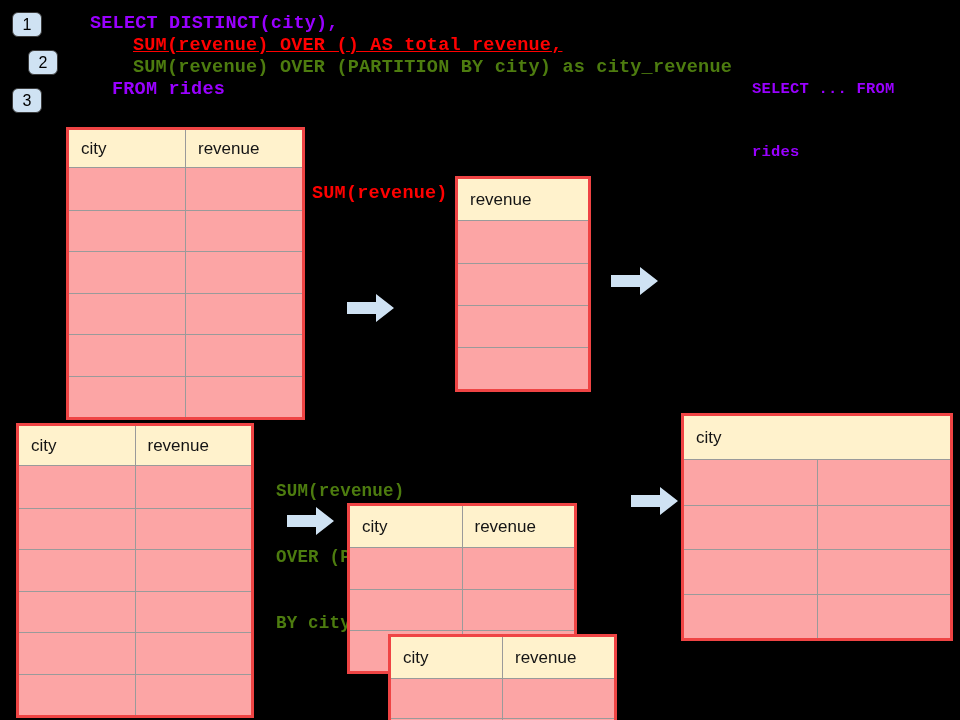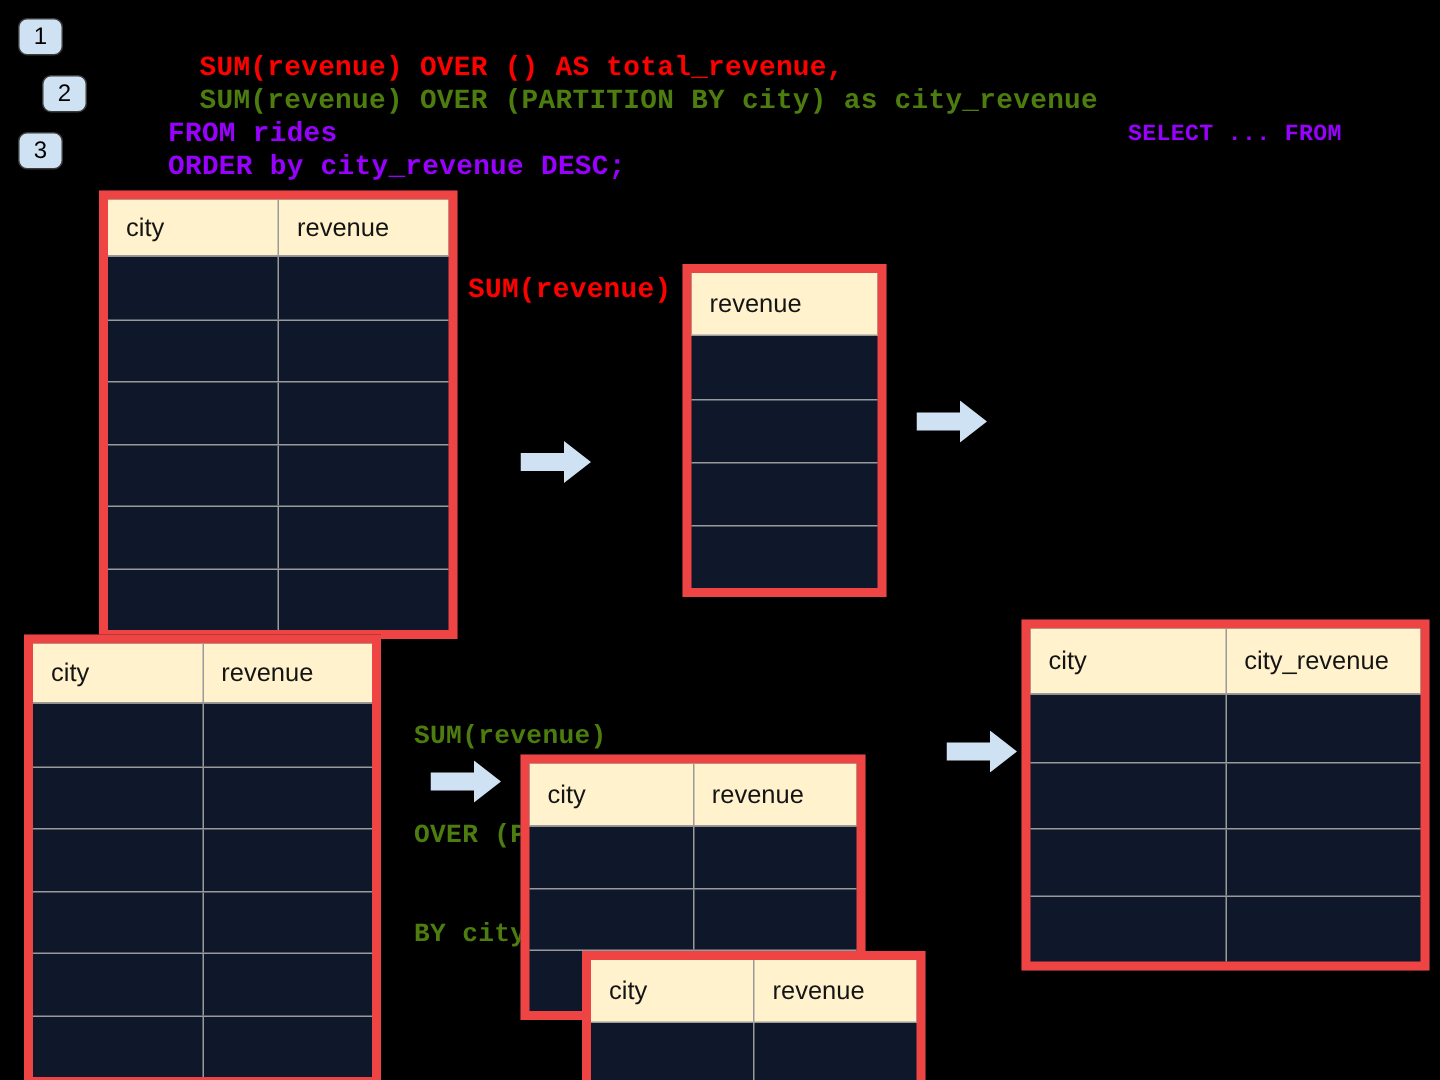--- a/index.html
+++ b/index.html
@@ -41,22 +41,22 @@
   }
   .purple { color: #9900FF; }
   .red    { color: #FF0000; }
   .green  { color: #4d7c0f; }
   .ann-small { font-size: 15.5px; line-height: 21px; }
   .ann-green { font-size: 17.5px; line-height: 22px; }
 
   
   .tbl {
     position: absolute;
-    background: #0f172a;
-    border: 6px solid #ef4444;
+    background: #fca5a5;
+    border: 3px solid #ef4444;
   }
   .thead {
     display: flex;
     background: #FFF2CC;
     border-bottom: 1px solid #9a9a9a;
   }
   .th {
     flex: 1;
     display: flex;
     align-items: center;
@@ -83,27 +83,28 @@
   <div class="badge" style="left:12px; top:12px;">
     <span>1</span>
   </div>
   <div class="badge" style="left:28px; top:50px;">
     <span>2</span>
   </div>
   <div class="badge" style="left:12px; top:88px;">
     <span>3</span>
   </div>
 
-  <div class="code red" style="left:133px; top:35px;">SUM(revenue) OVER () AS total_revenue,</div>
+  <div class="code purple" style="left:90px;  top:13px;">SELECT DISTINCT(city),</div>
+  <div class="code red" style="left:133px; top:35px;text-decoration:underline;">SUM(revenue) OVER () AS total_revenue,</div>
   <div class="code green" style="left:133px; top:57px;">SUM(revenue) OVER (PARTITION BY city) as city_revenue</div>
   <div class="code purple" style="left:112px; top:79px;font-family:Liberation Mono, monospace;">FROM rides</div>
-  <div class="code purple" style="left:112px; top:101px;">ORDER by city_revenue DESC;</div>
 
   <div class="code purple ann-small" style="left:752px; top:37px;">
     <div>SELECT ... FROM</div>
+    <div>rides</div>
   </div>
 
   <div class="code red" style="left:312px; top:139px;">
     <div>SUM(revenue)</div>
   </div>
 
   <div class="code green ann-green" style="left:276px; top:436px;">
     <div>SUM(revenue)</div>
     <div>OVER (PARTITION</div>
     <div>BY city)</div>
@@ -235,21 +236,20 @@
       </div>
   </div>
 
   <svg class="arrow" style="left:631px; top:487px;" width="47" height="28" viewBox="0 0 47 28">
     <polygon points="0,8 29,8 29,0 47,14 29,28 29,20 0,20"></polygon>
   </svg>
 
   <div class="tbl" style="left:681px; top:413px; width:272px;">
     <div class="thead" style="height:44px;">
       <div class="th">city</div>
-      <div class="th">city_revenue</div>
     </div>
     <div class="trow" style="height:44.5px">
         <div class="td"></div>
         <div class="td"></div>
       </div>
     <div class="trow" style="height:44.5px">
         <div class="td"></div>
         <div class="td"></div>
       </div>
     <div class="trow" style="height:44.5px">

